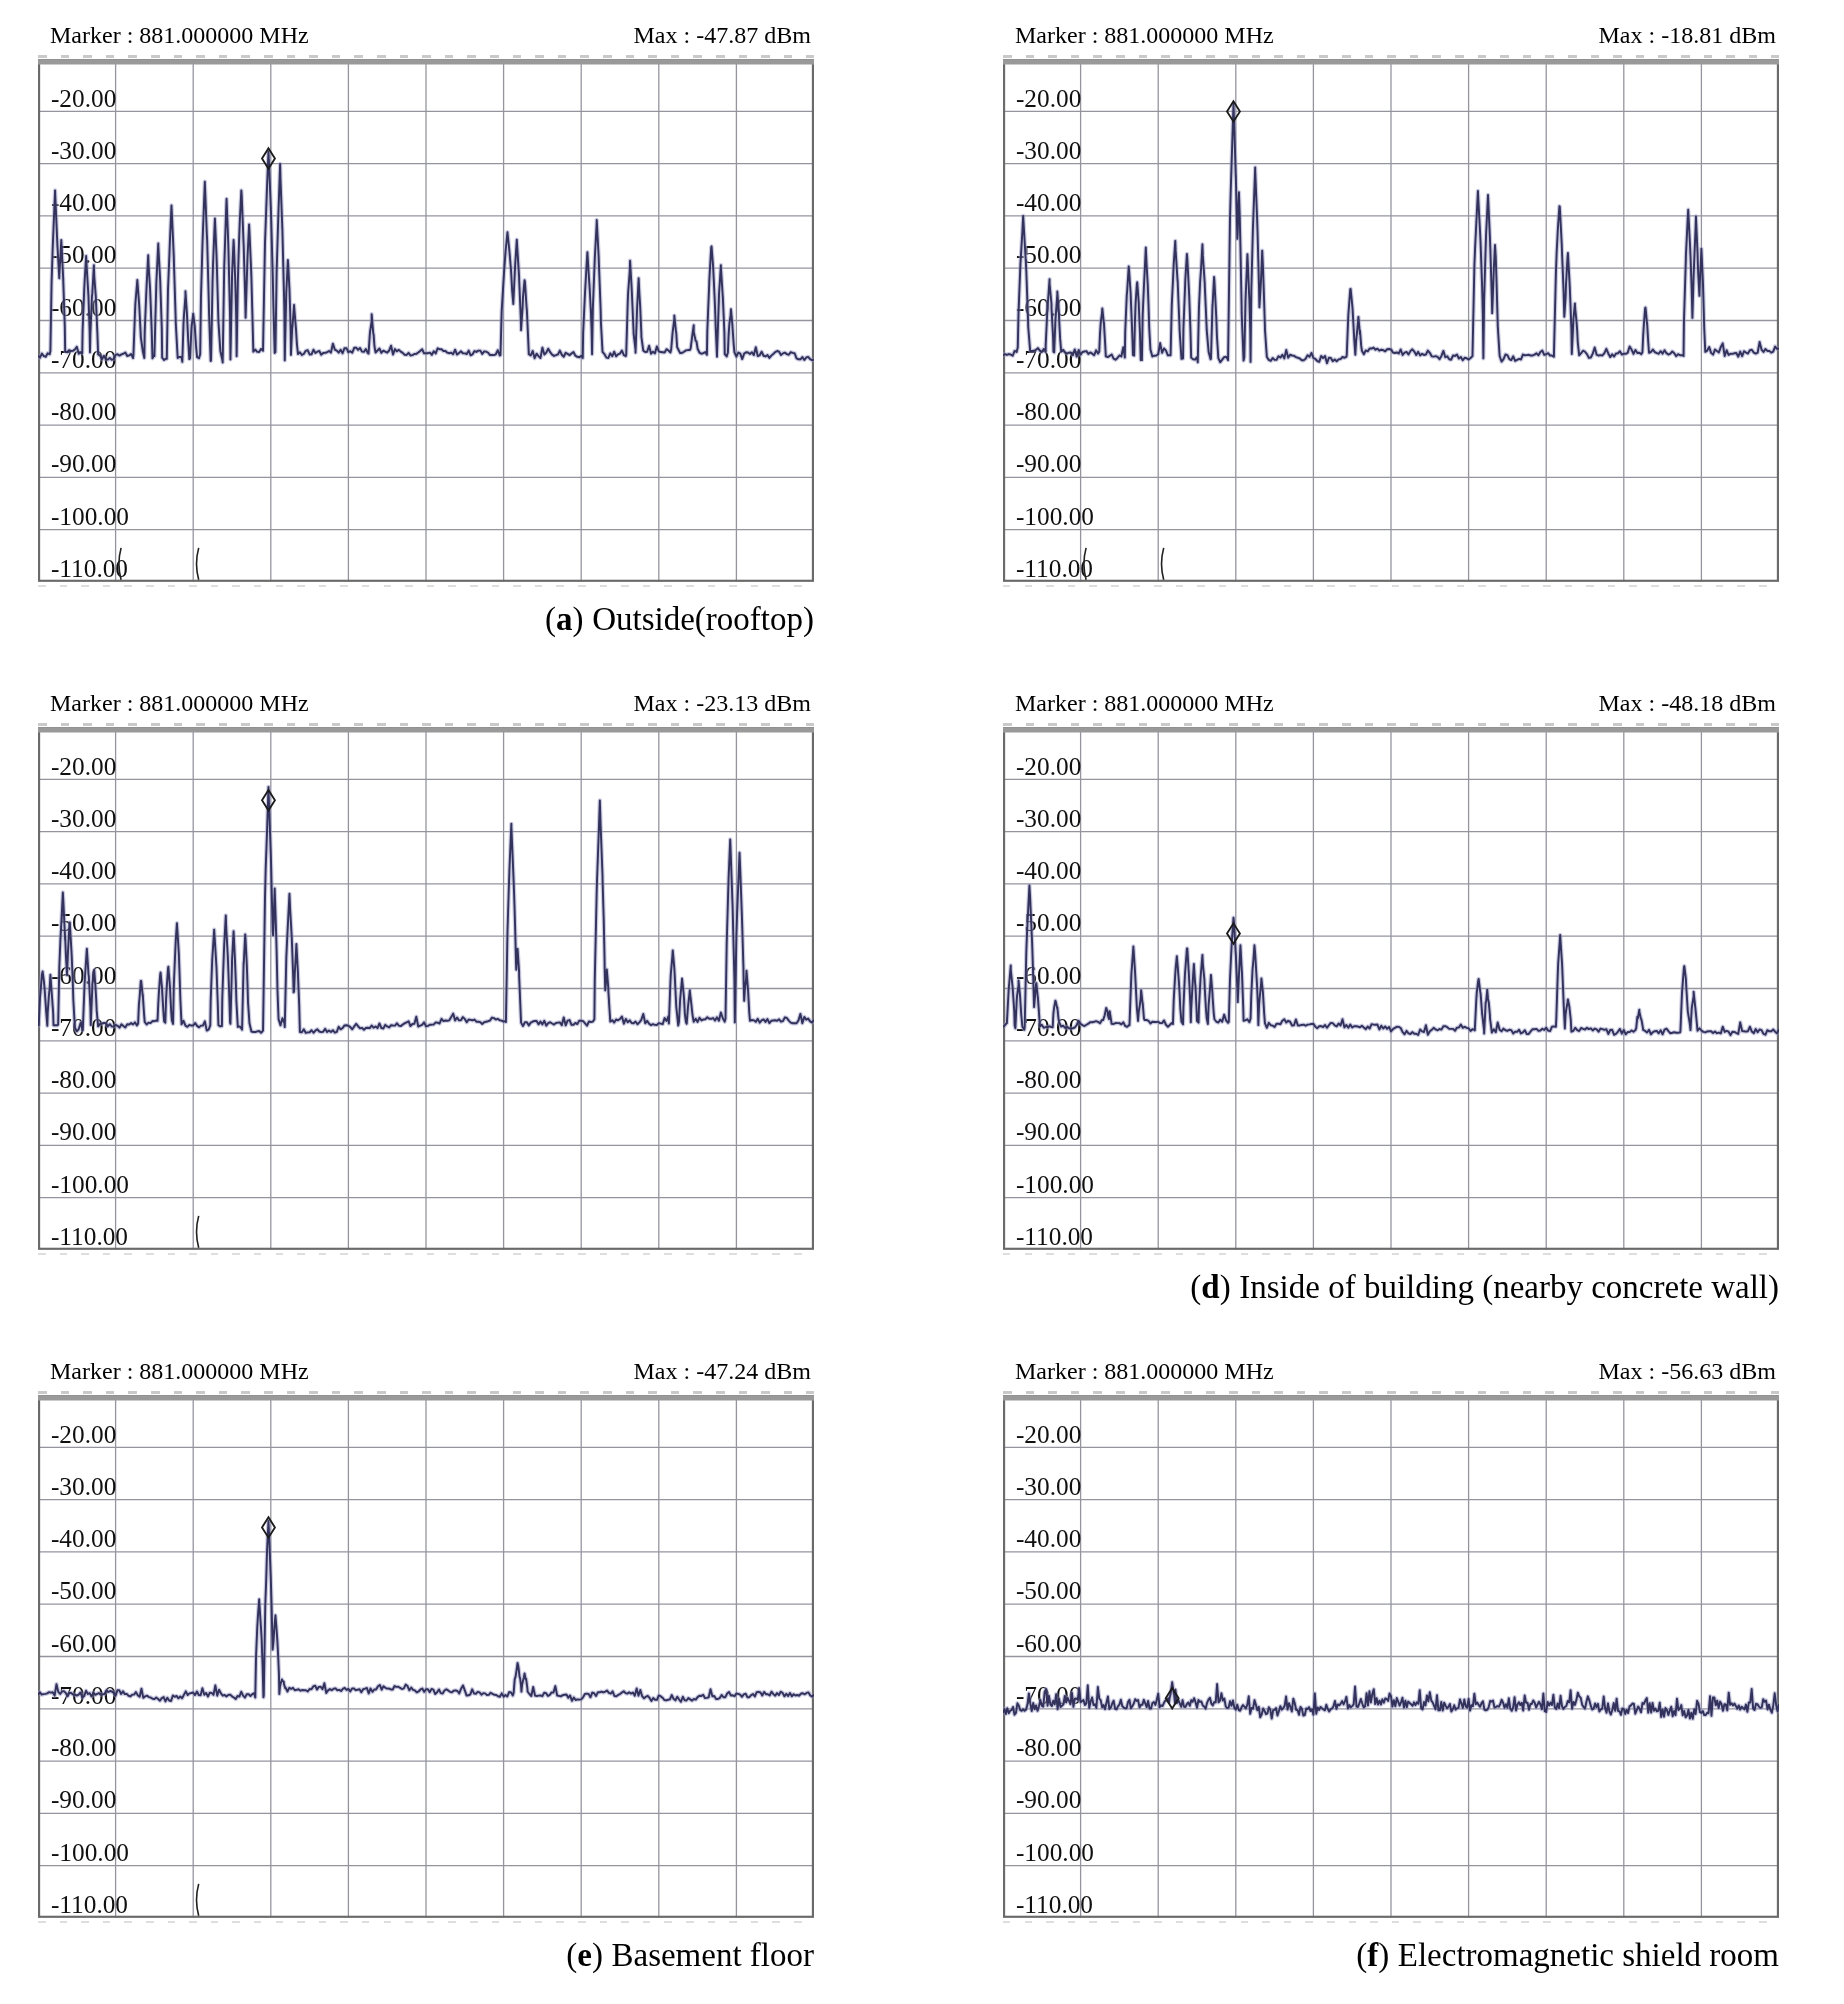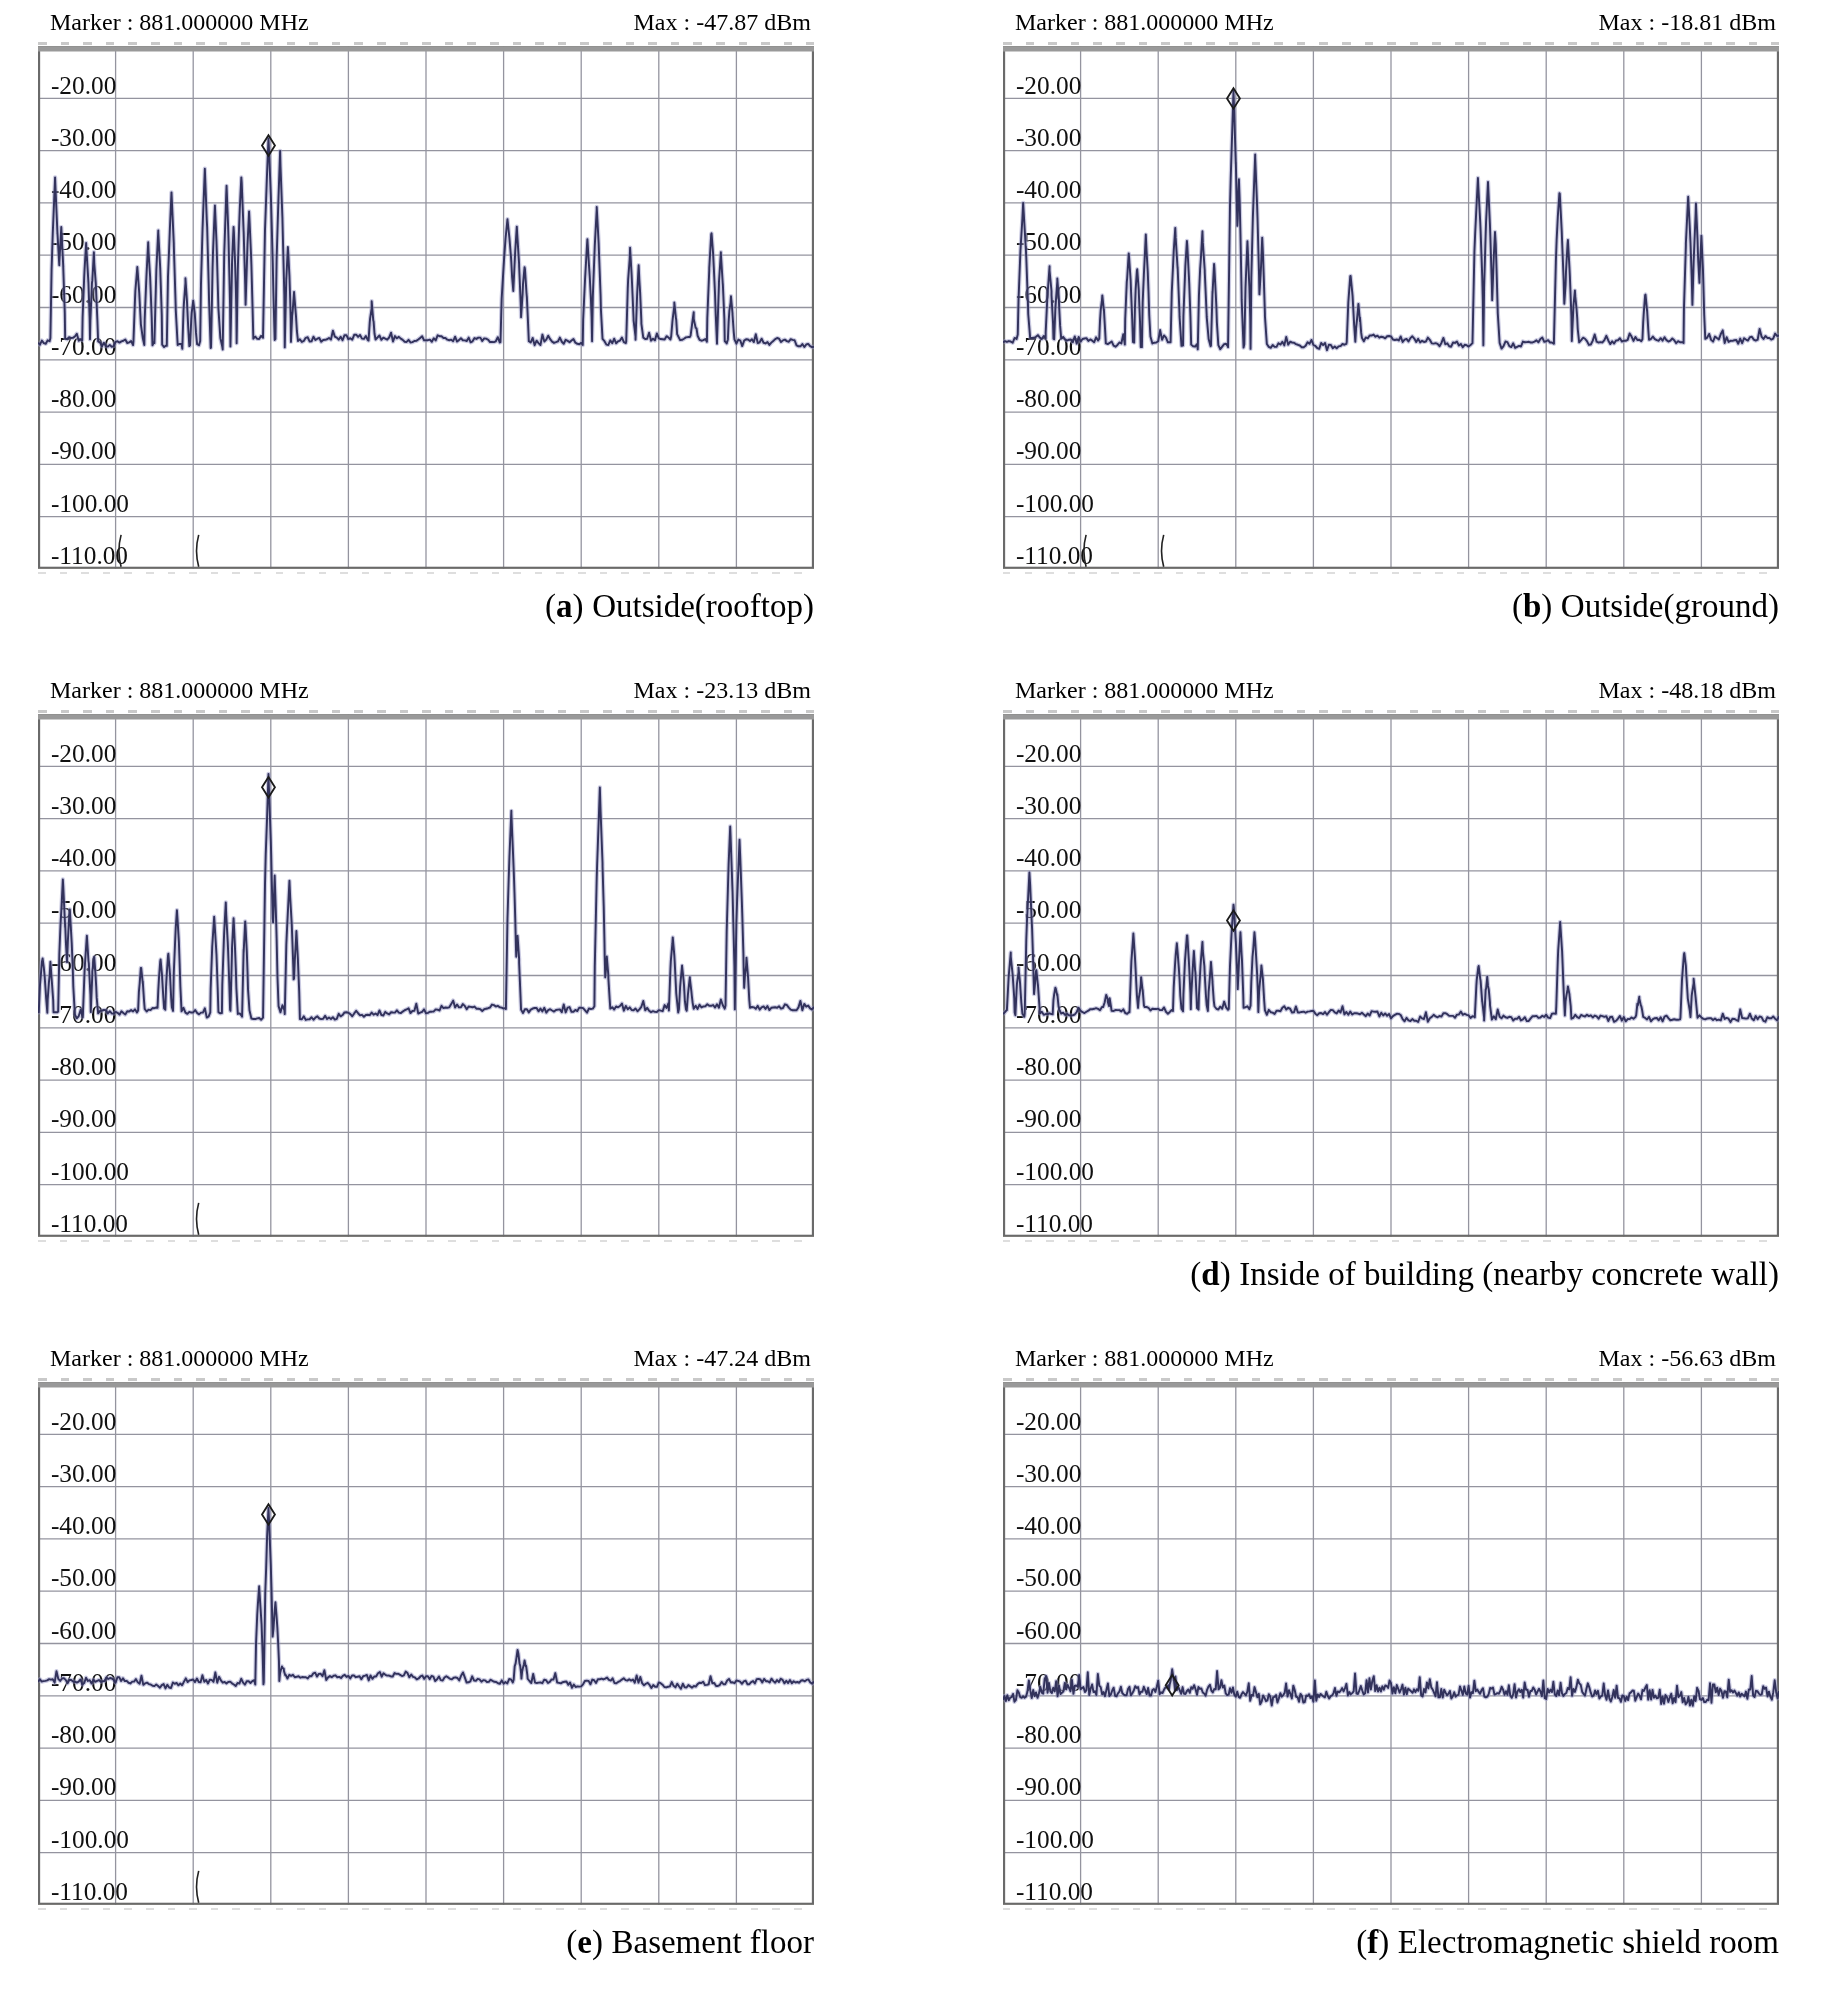--- a/index.html
+++ b/index.html
@@ -1,18 +1,18 @@
 <!DOCTYPE html>
 <html style="font-size:8.6px"><head>
 <meta charset="utf-8">
 <style>
   html,body{margin:0;padding:0;background:#ffffff;}
   body{width:1844px;height:2005px;font-family:"Liberation Serif",serif;color:#000;}
   .grid{display:grid;grid-template-columns:922px 922px;grid-auto-rows:668px;}
-  .panel{box-sizing:border-box;padding-top:5px;}
+  .panel{box-sizing:border-box;padding-top:18px;}
   .inner{width:776px;margin-left:38px;}
   .panel:nth-child(even) .inner{margin-left:81px;}
   .hdr{display:flex;justify-content:space-between;align-items:flex-end;
        font-size:24px;line-height:1.1;height:34px;padding:0 3.2px 3.2px 12px;box-sizing:border-box;}
   .dots{width:776px;height:2.7px;background:repeating-linear-gradient(90deg,#c9c9c9 0 8.6px,transparent 8.6px 22.6px);margin:3.2px 0 1.6px 0;}
   .dots.bot{background:repeating-linear-gradient(90deg,#dedede 0 7.5px,transparent 7.5px 21.6px);margin:2.2px 0 0 0;}
   .plot{position:relative;width:776px;height:523px;background:#eab308;}
   .plot svg{display:block;width:776px;height:523px;}
   .caption{width:776px;text-align:right;font-size:33px;margin-top:14px;white-space:nowrap;}
   .caption b{font-weight:700;}
@@ -116,21 +116,20 @@
             <text x="24" y="864" font-size="47" fill="#101010" font-family="&quot;Liberation Serif&quot;, serif">-100.00</text>
             <text x="24" y="961" font-size="47" fill="#101010" font-family="&quot;Liberation Serif&quot;, serif">-110.00</text>
             <polyline points="0,549.6 3.6,547.5 7.2,548.9 10.8,547.3 14.4,548.2 18,550.4 21.6,541.4 25.2,543.4 27.4,535 28.8,471.1 32.4,378.6 32.4,379.3 36,319.5 37.4,290.8 39.6,328.8 42.5,378.3 43.2,392.6 46.5,483.9 46.8,497 50.4,541.5 54,541.6 57.6,541.2 61.2,539.4 64.8,536.3 68.4,540.9 72,543.5 75.6,537.8 79.2,542.6 79.2,530.9 82.8,455.7 82.8,459 86.4,408.5 86.4,416.4 90,454.4 90,462 92.9,515.4 93.6,542.8 95,544 97.2,486.6 97.9,476 100.8,436.4 100.8,431.1 103.7,471.1 104.4,487.8 106,518.7 108,542.8 111.6,539.5 115.2,543.9 118.8,546.4 122.4,544.7 126,544.3 129.6,549.4 133.2,538.6 136.8,552.1 140.4,539.6 144,548.3 147.6,543.4 151.2,542.6 154.8,541.9 158.4,547 162,544.2 165.6,546.5 169.2,549.4 172.8,540.4 176.4,546.4 178.6,542.9 180,509.7 181.4,488.9 183.6,472 184.3,462.5 187.2,490.7 187.2,488 189.5,527.5 190.8,551.5 194.4,552.8 198,550.8 201.6,548 205.2,555.6 208.8,557.7 212.4,554.5 216,549.9 219.6,551.8 223.2,534.4 226.1,553.7 226.8,505.9 229.7,437.5 230.4,430.8 233.3,384.7 234,392.3 236.9,435 237.6,454.9 239.8,507.1 241.2,549.1 243.4,550 244.8,488.5 246.2,450.8 248.4,417.3 249.1,414.1 252,454.2 252,456.8 254.3,512 255.6,558.3 257.8,558.5 259.2,475.4 261.4,424.3 262.8,396.4 265,349.6 266.4,380.3 268.6,418.3 270,455.5 271.4,499.8 273.6,538.7 277.2,551.7 280.8,550.3 284.4,550 288,547.6 291.6,526.9 295.2,545.1 298.8,536.9 302.4,541 306,549.6 309.6,549.1 311,549.5 313.2,456.3 315.4,410.9 316.8,380.3 319.7,337.3 320.4,355.4 324,412.5 324,409.4 327.5,495.1 327.6,501.5 331.2,556.1 334.1,555.5 334.8,500.3 337.7,426.5 338.4,407.9 341.3,361.4 342,370 344.9,426.2 345.6,440.9 347.8,501.5 349.2,553.9 352.8,556.9 356.4,557.7 360,553 361.4,562.5 363.6,462.5 365.8,413.5 367.2,394 370.1,343.6 370.8,364.2 374.4,416.4 374.4,419.7 377.9,497.8 378,502.5 381.6,543.4 385.2,556.8 385.9,555.8 388.8,454.8 388.8,459 391.7,404.1 392.4,413 394.6,456.2 396,484.4 396.9,512.8 399.6,554.8 403.2,562.4 406.8,557.7 410.4,552.9 414,552.4 417.6,557.8 417.6,558.6 421.2,298 422.6,244.1 424.8,175.1 427.7,83.2 428.4,102.4 432,218.7 432,215.1 432.7,241.8 434.9,333.5 435.6,321.1 436.8,274.9 437.8,247 439.2,287.7 440.6,347.4 442.8,460.4 442.9,470.9 446.4,559.5 447.8,553.2 450,449 450.7,430.6 453.6,361.9 453.6,362.5 456.5,431.9 457.2,446.6 458.8,503.7 459.4,561.8 460.8,430.3 463.7,316.7 464.4,297.9 468,200.9 468,206.1 471.6,297.4 472.3,319.1 475.2,428.3 475.2,429.3 475.8,460.6 478.1,423.2 478.8,409.4 481,355.4 482.4,385.5 483.8,425.9 486,495.1 486.1,501.6 489.6,552.6 493.2,558.1 496.8,559.9 500.4,554.5 504,558 507.6,558.1 511.2,551.2 514.8,553.8 518.4,548.6 522,555.3 525.6,539.5 529.2,554 532.8,548.6 536.4,550 540,550.5 543.6,553 547.2,554.2 550.8,555.5 554.4,558.8 558,558.8 561.6,556.1 565.2,549.3 568.8,552.4 572.4,545.2 576,554.6 579.6,556.4 583.2,560.2 586.8,561.7 590.4,550.9 594,554.7 597.6,550.8 601.2,564.2 604.8,554.2 608.4,554.4 612,560.5 615.6,557.3 619.2,560.6 622.8,557.1 626.4,556.6 630,552.8 633.6,554.1 637.2,552.5 637.9,548.7 640.8,475.2 641.5,465.5 644.4,426.8 645.1,426.5 648,456.1 648.7,463.5 651.6,517.3 651.6,517 653.8,548.4 655.2,523.3 656.6,510.1 658.8,487.8 659.5,478.4 662.4,510.5 662.4,503.3 664.7,532.2 666,541.1 669.6,547.7 673.2,540.5 676.8,542.2 680.4,537 684,537 687.6,535.3 691.2,539.3 694.8,537.2 698.4,541 702,539.2 705.6,540.1 709.2,542.2 712.8,538.4 716.4,537.8 720,538.6 723.6,544.3 727.2,545.2 730.8,544.3 734.4,546.2 738,538.8 741.6,549 745.2,544.6 748.8,543.3 752.4,548.1 756,541.8 759.6,538.5 763.2,542.6 766.8,548.9 770.4,543.2 774,549.7 777.6,546.9 781.2,548.9 784.8,548.1 788.4,540.8 792,545 795.6,551.5 799.2,552 802.8,551.1 806.4,552.5 810,556.8 813.6,550.7 817.2,541.4 820.8,553.2 824.4,551.4 828,557 831.6,557.7 835.2,550 838.8,550.7 842.4,548.2 846,555.6 849.6,552.6 853.2,558.8 856.8,554.2 860.4,555.1 864,557.5 867.6,554.7 871.2,551.2 871.2,550.7 874.8,381 876.2,347.3 878.4,302.2 881.3,244.7 882,259.6 885.6,326.8 886.3,343.3 889.2,424.6 890.4,472.5 891.4,555.3 892.8,446.8 895.7,348.2 896.4,326.2 900,252.2 900,251.9 903.6,331.7 904.3,351.3 907.2,445.4 907.2,447.6 907.8,471.4 910.1,409.4 910.8,389.3 913,344.9 914.4,367.2 915.8,412.1 918,489.9 918.1,495.2 921.6,550.8 925.2,561.3 928.8,556.6 932.4,548.2 936,549.2 939.6,556.6 943.2,558.5 946.8,551.4 950.4,560 954,558 957.6,556.2 961.2,557.4 964.8,548.2 968.4,549.5 972,549.2 975.6,548.7 979.2,550 982.8,549.9 986.4,548.4 990,545.9 993.6,549.6 997.2,543.4 1000.8,540.8 1004.4,548.8 1008,547.6 1011.6,545.6 1015.2,550 1018.8,550 1022.4,552.4 1022.4,545.6 1026,397.8 1027.4,358.7 1029.6,315.8 1032.5,273 1033.2,273.7 1036.8,342.9 1037.5,361.9 1040.4,434.7 1041.1,462.6 1041.6,478 1044,442.2 1044.7,419.2 1047.6,367.4 1048.3,359.7 1051.2,412 1051.9,426.4 1054.8,501.7 1054.8,502.1 1055.5,547.3 1058.4,486.9 1058.4,482.8 1061.3,453.6 1062,464.6 1064.2,486.4 1065.6,505.3 1066.5,524.9 1069.2,549.6 1072.8,545.6 1076.4,541.1 1080,543 1083.6,547.4 1087.2,554.4 1090.8,553.7 1094.4,546.5 1098,535 1101.6,548.4 1105.2,550 1108.8,549.2 1112.4,549.8 1116,545.5 1119.6,537.5 1123.2,546.1 1126.8,552.9 1130.4,547.9 1134,551.8 1137.6,546.3 1141.2,545.8 1144.8,542.1 1148.4,548.2 1152,546.6 1155.6,546.8 1159.2,545.1 1162.8,533.2 1166.4,539 1170,547 1173.6,539.6 1177.2,545.3 1180.8,544.7 1184.4,547.4 1186.6,543.8 1188,511.9 1189.4,490 1191.6,461.9 1192.3,461.1 1195.2,491.6 1195.2,489.2 1197.5,527.4 1198.8,544.8 1202.4,543.4 1206,539 1209.6,543.6 1213.2,545.6 1216.8,546.7 1220.4,541.9 1224,546.5 1227.6,540.1 1231.2,545.6 1234.8,548.2 1238.4,546.5 1242,542.5 1245.6,545.6 1249.2,551.2 1252.8,547.5 1256.4,549.5 1260,549.3 1262.9,550.8 1263.6,487.7 1267.2,369.7 1267.2,365.9 1270.8,292.4 1271.5,279.5 1274.4,335.3 1275.8,365.9 1278,428 1278.7,455.6 1279.3,480.1 1281.6,400.9 1282.3,382.9 1285.2,313.4 1285.9,291.9 1288.8,359 1289.5,382.4 1290.2,400.5 1292.4,439.3 1292.4,434.4 1293.1,415.4 1296,353 1296,352 1298.9,415.1 1299.6,439.3 1301.2,498.4 1303.2,543.2 1306.8,540.8 1310.4,534 1314,545.1 1317.6,548.3 1321.2,538.9 1324.8,541.7 1328.4,544.2 1332,534.3 1335.6,527.4 1339.2,550.9 1342.8,540.1 1346.4,548.8 1350,546.8 1353.6,546.9 1357.2,545.7 1360.8,545.3 1364.4,552.2 1368,542.7 1371.6,551.3 1375.2,542 1378.8,544.5 1382.4,546.3 1386,540.1 1389.6,539.4 1393.2,544.6 1396.8,546.4 1400.4,544.8 1404,524.7 1407.6,538.9 1411.2,543.5 1414.8,537.8 1418.4,541.5 1422,541.4 1425.6,544.6 1429.2,542.6 1432.8,533.4 1436.4,537.8 1440,536.8" fill="none" stroke="#9898c6" stroke-width="8" opacity="0.5" stroke-linejoin="round"></polyline>
             <polyline points="0,549.6 3.6,547.5 7.2,548.9 10.8,547.3 14.4,548.2 18,550.4 21.6,541.4 25.2,543.4 27.4,535 28.8,471.1 32.4,378.6 32.4,379.3 36,319.5 37.4,290.8 39.6,328.8 42.5,378.3 43.2,392.6 46.5,483.9 46.8,497 50.4,541.5 54,541.6 57.6,541.2 61.2,539.4 64.8,536.3 68.4,540.9 72,543.5 75.6,537.8 79.2,542.6 79.2,530.9 82.8,455.7 82.8,459 86.4,408.5 86.4,416.4 90,454.4 90,462 92.9,515.4 93.6,542.8 95,544 97.2,486.6 97.9,476 100.8,436.4 100.8,431.1 103.7,471.1 104.4,487.8 106,518.7 108,542.8 111.6,539.5 115.2,543.9 118.8,546.4 122.4,544.7 126,544.3 129.6,549.4 133.2,538.6 136.8,552.1 140.4,539.6 144,548.3 147.6,543.4 151.2,542.6 154.8,541.9 158.4,547 162,544.2 165.6,546.5 169.2,549.4 172.8,540.4 176.4,546.4 178.6,542.9 180,509.7 181.4,488.9 183.6,472 184.3,462.5 187.2,490.7 187.2,488 189.5,527.5 190.8,551.5 194.4,552.8 198,550.8 201.6,548 205.2,555.6 208.8,557.7 212.4,554.5 216,549.9 219.6,551.8 223.2,534.4 226.1,553.7 226.8,505.9 229.7,437.5 230.4,430.8 233.3,384.7 234,392.3 236.9,435 237.6,454.9 239.8,507.1 241.2,549.1 243.4,550 244.8,488.5 246.2,450.8 248.4,417.3 249.1,414.1 252,454.2 252,456.8 254.3,512 255.6,558.3 257.8,558.5 259.2,475.4 261.4,424.3 262.8,396.4 265,349.6 266.4,380.3 268.6,418.3 270,455.5 271.4,499.8 273.6,538.7 277.2,551.7 280.8,550.3 284.4,550 288,547.6 291.6,526.9 295.2,545.1 298.8,536.9 302.4,541 306,549.6 309.6,549.1 311,549.5 313.2,456.3 315.4,410.9 316.8,380.3 319.7,337.3 320.4,355.4 324,412.5 324,409.4 327.5,495.1 327.6,501.5 331.2,556.1 334.1,555.5 334.8,500.3 337.7,426.5 338.4,407.9 341.3,361.4 342,370 344.9,426.2 345.6,440.9 347.8,501.5 349.2,553.9 352.8,556.9 356.4,557.7 360,553 361.4,562.5 363.6,462.5 365.8,413.5 367.2,394 370.1,343.6 370.8,364.2 374.4,416.4 374.4,419.7 377.9,497.8 378,502.5 381.6,543.4 385.2,556.8 385.9,555.8 388.8,454.8 388.8,459 391.7,404.1 392.4,413 394.6,456.2 396,484.4 396.9,512.8 399.6,554.8 403.2,562.4 406.8,557.7 410.4,552.9 414,552.4 417.6,557.8 417.6,558.6 421.2,298 422.6,244.1 424.8,175.1 427.7,83.2 428.4,102.4 432,218.7 432,215.1 432.7,241.8 434.9,333.5 435.6,321.1 436.8,274.9 437.8,247 439.2,287.7 440.6,347.4 442.8,460.4 442.9,470.9 446.4,559.5 447.8,553.2 450,449 450.7,430.6 453.6,361.9 453.6,362.5 456.5,431.9 457.2,446.6 458.8,503.7 459.4,561.8 460.8,430.3 463.7,316.7 464.4,297.9 468,200.9 468,206.1 471.6,297.4 472.3,319.1 475.2,428.3 475.2,429.3 475.8,460.6 478.1,423.2 478.8,409.4 481,355.4 482.4,385.5 483.8,425.9 486,495.1 486.1,501.6 489.6,552.6 493.2,558.1 496.8,559.9 500.4,554.5 504,558 507.6,558.1 511.2,551.2 514.8,553.8 518.4,548.6 522,555.3 525.6,539.5 529.2,554 532.8,548.6 536.4,550 540,550.5 543.6,553 547.2,554.2 550.8,555.5 554.4,558.8 558,558.8 561.6,556.1 565.2,549.3 568.8,552.4 572.4,545.2 576,554.6 579.6,556.4 583.2,560.2 586.8,561.7 590.4,550.9 594,554.7 597.6,550.8 601.2,564.2 604.8,554.2 608.4,554.4 612,560.5 615.6,557.3 619.2,560.6 622.8,557.1 626.4,556.6 630,552.8 633.6,554.1 637.2,552.5 637.9,548.7 640.8,475.2 641.5,465.5 644.4,426.8 645.1,426.5 648,456.1 648.7,463.5 651.6,517.3 651.6,517 653.8,548.4 655.2,523.3 656.6,510.1 658.8,487.8 659.5,478.4 662.4,510.5 662.4,503.3 664.7,532.2 666,541.1 669.6,547.7 673.2,540.5 676.8,542.2 680.4,537 684,537 687.6,535.3 691.2,539.3 694.8,537.2 698.4,541 702,539.2 705.6,540.1 709.2,542.2 712.8,538.4 716.4,537.8 720,538.6 723.6,544.3 727.2,545.2 730.8,544.3 734.4,546.2 738,538.8 741.6,549 745.2,544.6 748.8,543.3 752.4,548.1 756,541.8 759.6,538.5 763.2,542.6 766.8,548.9 770.4,543.2 774,549.7 777.6,546.9 781.2,548.9 784.8,548.1 788.4,540.8 792,545 795.6,551.5 799.2,552 802.8,551.1 806.4,552.5 810,556.8 813.6,550.7 817.2,541.4 820.8,553.2 824.4,551.4 828,557 831.6,557.7 835.2,550 838.8,550.7 842.4,548.2 846,555.6 849.6,552.6 853.2,558.8 856.8,554.2 860.4,555.1 864,557.5 867.6,554.7 871.2,551.2 871.2,550.7 874.8,381 876.2,347.3 878.4,302.2 881.3,244.7 882,259.6 885.6,326.8 886.3,343.3 889.2,424.6 890.4,472.5 891.4,555.3 892.8,446.8 895.7,348.2 896.4,326.2 900,252.2 900,251.9 903.6,331.7 904.3,351.3 907.2,445.4 907.2,447.6 907.8,471.4 910.1,409.4 910.8,389.3 913,344.9 914.4,367.2 915.8,412.1 918,489.9 918.1,495.2 921.6,550.8 925.2,561.3 928.8,556.6 932.4,548.2 936,549.2 939.6,556.6 943.2,558.5 946.8,551.4 950.4,560 954,558 957.6,556.2 961.2,557.4 964.8,548.2 968.4,549.5 972,549.2 975.6,548.7 979.2,550 982.8,549.9 986.4,548.4 990,545.9 993.6,549.6 997.2,543.4 1000.8,540.8 1004.4,548.8 1008,547.6 1011.6,545.6 1015.2,550 1018.8,550 1022.4,552.4 1022.4,545.6 1026,397.8 1027.4,358.7 1029.6,315.8 1032.5,273 1033.2,273.7 1036.8,342.9 1037.5,361.9 1040.4,434.7 1041.1,462.6 1041.6,478 1044,442.2 1044.7,419.2 1047.6,367.4 1048.3,359.7 1051.2,412 1051.9,426.4 1054.8,501.7 1054.8,502.1 1055.5,547.3 1058.4,486.9 1058.4,482.8 1061.3,453.6 1062,464.6 1064.2,486.4 1065.6,505.3 1066.5,524.9 1069.2,549.6 1072.8,545.6 1076.4,541.1 1080,543 1083.6,547.4 1087.2,554.4 1090.8,553.7 1094.4,546.5 1098,535 1101.6,548.4 1105.2,550 1108.8,549.2 1112.4,549.8 1116,545.5 1119.6,537.5 1123.2,546.1 1126.8,552.9 1130.4,547.9 1134,551.8 1137.6,546.3 1141.2,545.8 1144.8,542.1 1148.4,548.2 1152,546.6 1155.6,546.8 1159.2,545.1 1162.8,533.2 1166.4,539 1170,547 1173.6,539.6 1177.2,545.3 1180.8,544.7 1184.4,547.4 1186.6,543.8 1188,511.9 1189.4,490 1191.6,461.9 1192.3,461.1 1195.2,491.6 1195.2,489.2 1197.5,527.4 1198.8,544.8 1202.4,543.4 1206,539 1209.6,543.6 1213.2,545.6 1216.8,546.7 1220.4,541.9 1224,546.5 1227.6,540.1 1231.2,545.6 1234.8,548.2 1238.4,546.5 1242,542.5 1245.6,545.6 1249.2,551.2 1252.8,547.5 1256.4,549.5 1260,549.3 1262.9,550.8 1263.6,487.7 1267.2,369.7 1267.2,365.9 1270.8,292.4 1271.5,279.5 1274.4,335.3 1275.8,365.9 1278,428 1278.7,455.6 1279.3,480.1 1281.6,400.9 1282.3,382.9 1285.2,313.4 1285.9,291.9 1288.8,359 1289.5,382.4 1290.2,400.5 1292.4,439.3 1292.4,434.4 1293.1,415.4 1296,353 1296,352 1298.9,415.1 1299.6,439.3 1301.2,498.4 1303.2,543.2 1306.8,540.8 1310.4,534 1314,545.1 1317.6,548.3 1321.2,538.9 1324.8,541.7 1328.4,544.2 1332,534.3 1335.6,527.4 1339.2,550.9 1342.8,540.1 1346.4,548.8 1350,546.8 1353.6,546.9 1357.2,545.7 1360.8,545.3 1364.4,552.2 1368,542.7 1371.6,551.3 1375.2,542 1378.8,544.5 1382.4,546.3 1386,540.1 1389.6,539.4 1393.2,544.6 1396.8,546.4 1400.4,544.8 1404,524.7 1407.6,538.9 1411.2,543.5 1414.8,537.8 1418.4,541.5 1422,541.4 1425.6,544.6 1429.2,542.6 1432.8,533.4 1436.4,537.8 1440,536.8" fill="none" stroke="#32325c" stroke-width="3.6" stroke-linejoin="round"></polyline>
             <path d="M427.68 78 L439.68 97 L427.68 116 L415.68 97 Z" fill="none" stroke="#1b1b1b" stroke-width="3.4"></path>
             <path d="M154.2 906.95 Q146.2 936.475 154.2 966" fill="none" stroke="#222222" stroke-width="3"></path>
             <path d="M298.2 906.95 Q290.2 936.475 298.2 966" fill="none" stroke="#222222" stroke-width="3"></path>
           </svg>
         </div>
       <div class="dots bot"></div>
-      <div class="caption"><span>(</span><b>b</b><span>)</span><span class="ctext">Outside(ground)</span></div>
     </div>
   </section>
 
   <section class="panel">
     <div class="inner">
       <div class="hdr">
         <span>Marker : 881.000000 MHz</span>
         <span>Max : -23.13 dBm</span>
       </div>
       <div class="dots top"></div>

